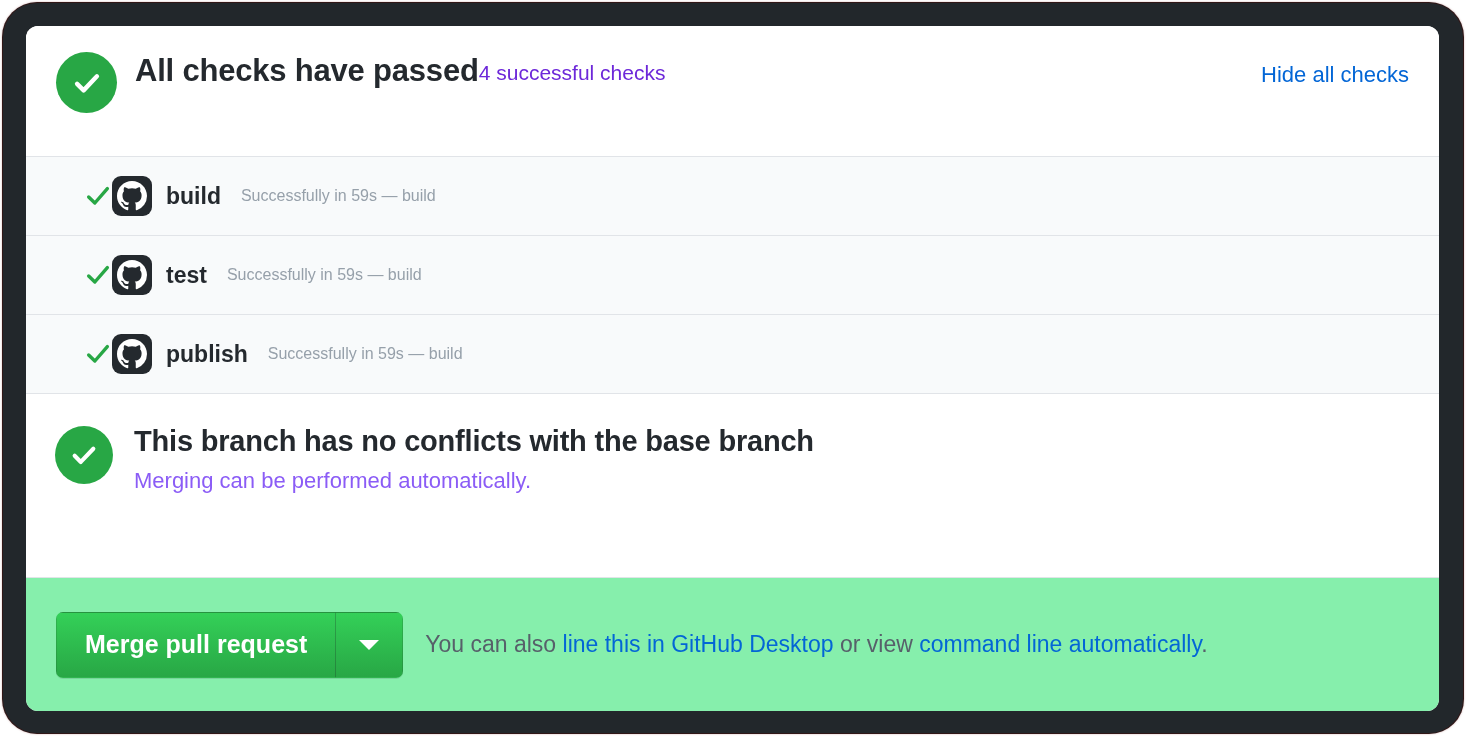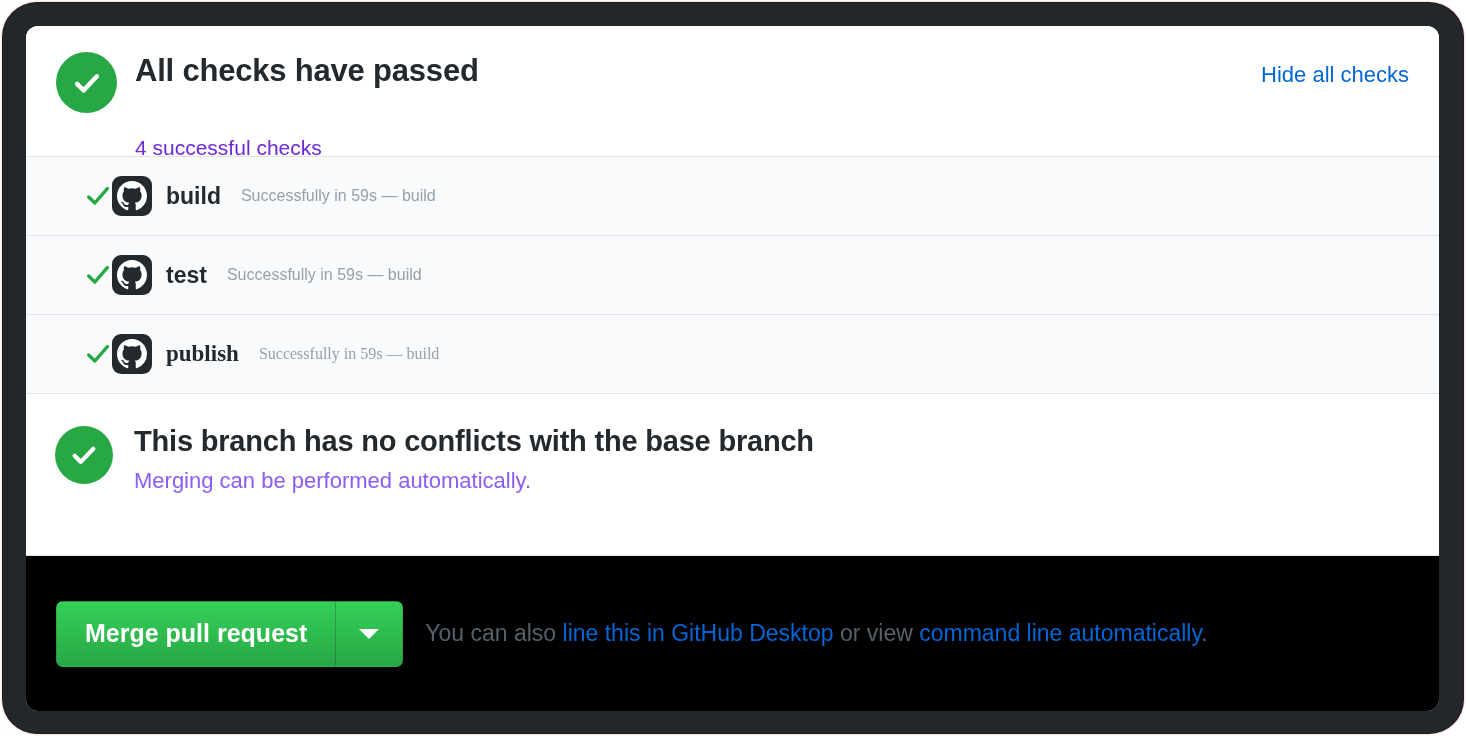--- a/index.html
+++ b/index.html
@@ -59,21 +59,21 @@
     width: 61px;
     height: 61px;
     border-radius: 50%;
     background: #28a745;
     display: flex;
     align-items: center;
     justify-content: center;
     margin-right: 18px;
   }
   .status-circle svg { display: block; }
-  .hdr-text { display: flex; flex-direction: column; padding-top: 1px; gap: 38px; }
+  .hdr-text { display: flex; flex-direction: row; padding-top: 1px; }
   .hdr-title {
     font-size: 31px;
     font-weight: bold;
     color: #24292e;
     line-height: 1.18;
     letter-spacing: -0.2px;
   }
   .hdr-sub {
     font-size: 21px;
     color: #6d28d9;
@@ -99,21 +99,21 @@
   }
   .check-row {
     display: flex;
     align-items: center;
     height: 79px;
     box-sizing: border-box;
     padding: 0 30px;
     border-bottom: 1px solid #e1e4e8;
     background: #f8fafb;
   }
-  .check-row:last-child { border-bottom: 1px solid #e1e4e8; font-family: Liberation Serif, serif; }
+  .check-row:last-child { border-bottom: 1px solid #e1e4e8; }
   .chk-mark {
     flex: 0 0 auto;
     width: 56px;
     display: flex;
     align-items: center;
     justify-content: flex-start;
     padding-left: 28px;
     box-sizing: border-box;
   }
   .chk-mark svg { display: block; }
@@ -174,23 +174,23 @@
   .conf-sub {
     font-size: 22px;
     color: #8b5cf6;
     margin-top: 8px;
     line-height: 1.3;
   }
 
   
   .mb-footer {
     flex: 0 0 auto;
-    height: 156px;
-    box-sizing: border-box;
-    background: #000000;
+    height: 134px;
+    box-sizing: border-box;
+    background: #86efac;
     border-top: 1px solid #e1e4e8;
     display: flex;
     align-items: center;
     padding: 0 30px;
   }
   .merge-btn-group {
     display: flex;
     align-items: stretch;
     height: 66px;
     border-radius: 7px;

